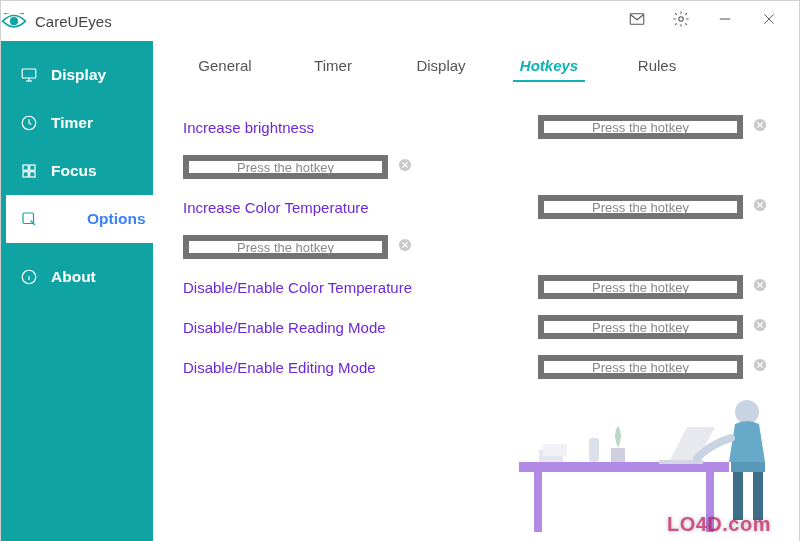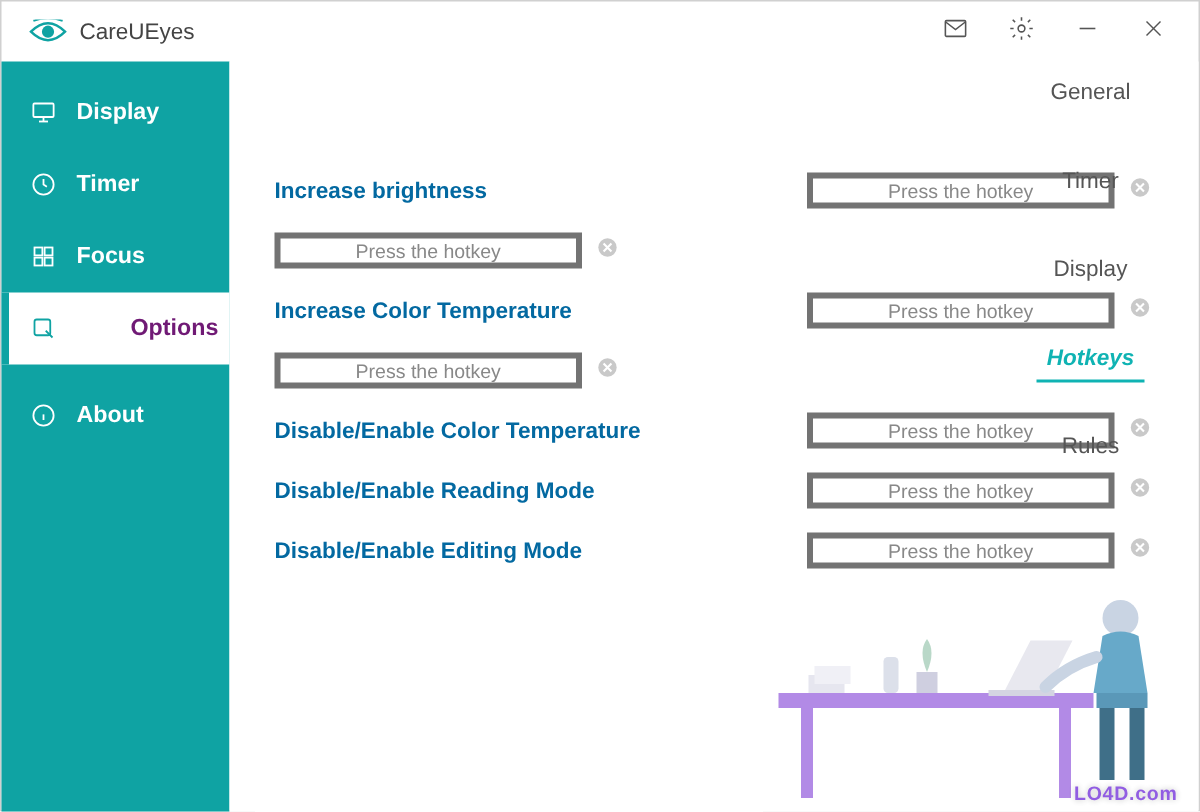--- a/index.html
+++ b/index.html
@@ -1,47 +1,47 @@
 <!DOCTYPE html>
 <html><head>
 <meta charset="utf-8">
 <style>
   * { box-sizing: border-box; margin: 0; padding: 0; }
   html, body { width: 800px; height: 541px; font-family: "Segoe UI", Arial, sans-serif; overflow: hidden; background:#fff; }
   .window { width: 800px; height: 541px; background: #fff; position: relative; border:1px solid #d0d0d0;}
-  .titlebar { height: 40px; display: flex; align-items: center; padding: 0 8px 0 18px; }
+  .titlebar { height: 40px; display: flex; align-items: center; padding: 0 8px 0 0; }
   .logo-wrap { display:flex; align-items:center; gap:8px;}
   .logo-icon { width:26px; height:26px; display:flex; align-items:center; justify-content:center;}
   .app-title { font-size: 15px; color: #444; font-weight:500;}
   .titlebar-spacer { flex:1; }
   .titlebar-btn { width:44px; height:40px; display:flex; align-items:center; justify-content:center; color:#555; cursor:pointer;}
   .titlebar-btn svg { width:18px; height:18px; stroke:#555; fill:none; stroke-width:1.4;}
   .titlebar-btn.close svg { width:16px; height:16px;}
   .body-row { display:flex; height:calc(541px - 40px); }
   .sidebar { width:152px; background:#0fa3a3; display:flex; flex-direction:column; padding-top:10px;}
   .side-item { height:48px; display:flex; align-items:center; gap:12px; padding-left:18px; color:#fff; font-size:15.5px; font-weight:600; cursor:pointer; position:relative;}
   .side-item .side-icon { width:20px; height:20px; display:flex; align-items:center; justify-content:center;}
   .side-item .side-icon svg { width:18px; height:18px; stroke:#fff; fill:none; stroke-width:1.6;}
-  .side-item.active { background:#fff; color:#701a75;gap:48px; }
+  .side-item.active { background:#fff; color:#3b82f6;gap:48px; }
   .side-item.active::before { content:""; position:absolute; left:0; top:0; width:5px; height:100%; background:#0fa3a3;}
   .side-item.active .side-icon svg { stroke:#0fa3a3;}
   .side-spacer { height:10px;}
   .main { flex:1; position:relative; background:#fff;}
-  .tabs { display:flex; align-items:flex-end; height:48px; padding:0 18px; gap:16px; border-bottom:1px solid transparent;flex-direction:column;}
+  .tabs { display:flex; align-items:flex-end; height:48px; padding:0 18px; gap:0; border-bottom:1px solid transparent;}
   .tab { flex:0 0 auto; width:108px; text-align:center; font-size:15px; color:#555; padding:12px 0 14px; cursor:pointer; position:relative; font-weight:500;}
   .tab.active { color:#0fb3b3; font-weight:600;font-style:italic;}
   .tab.active::after { content:""; position:absolute; left:18px; right:18px; bottom:6px; height:2.5px; background:#0fb3b3;}
   .hotkey-list { padding:18px 30px 0 30px;}
   .hotkey-row { display:flex; align-items:center; height:40px;}
-  .hotkey-label { flex:1; font-size:15px; color:#0369a1;font-weight:bold;}
-  .hotkey-field { width:205px; height:24px; border:4px solid #737373; background:#fff; color:#888; font-size:13px; text-align:center; display:flex; align-items:center; justify-content:center; cursor:text;}
+  .hotkey-label { flex:1; font-size:15px; color:#6d28d9;}
+  .hotkey-field { width:205px; height:24px; border:6px solid #737373; background:#fff; color:#888; font-size:13px; text-align:center; display:flex; align-items:center; justify-content:center; cursor:text;}
   .hotkey-clear { width:18px; height:18px; margin-left:8px; display:flex; align-items:center; justify-content:center; cursor:pointer;}
   .hotkey-clear svg { width:14px; height:14px;}
   .illus { position:absolute; right:0; bottom:0; width:340px; height:200px; pointer-events:none;}
-  .watermark { position:absolute; right:14px; bottom:6px; font-size:13px; font-weight:700; color:#6d28d9; opacity:0.75; text-shadow:0 0 4px rgba(0,0,0,0.35); letter-spacing:0.5px; pointer-events:none;}
+  .watermark { position:absolute; right:28px; bottom:6px; font-size:20px; font-weight:700; color:#be185d; opacity:0.75; text-shadow:0 0 4px rgba(0,0,0,0.35); letter-spacing:0.5px; pointer-events:none;}
 </style>
 </head>
 <body>
 
 <div class="window">
 
   <div class="titlebar">
     <div class="logo-wrap">
       <span class="logo-icon">
         <svg viewBox="0 0 32 20">

